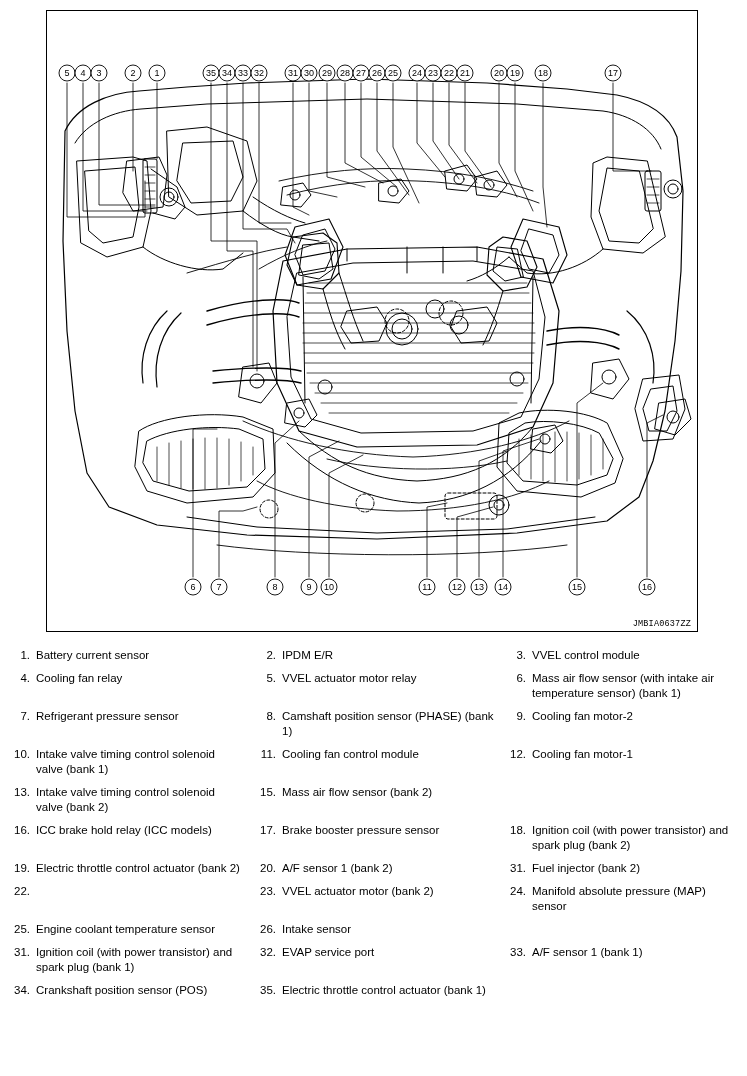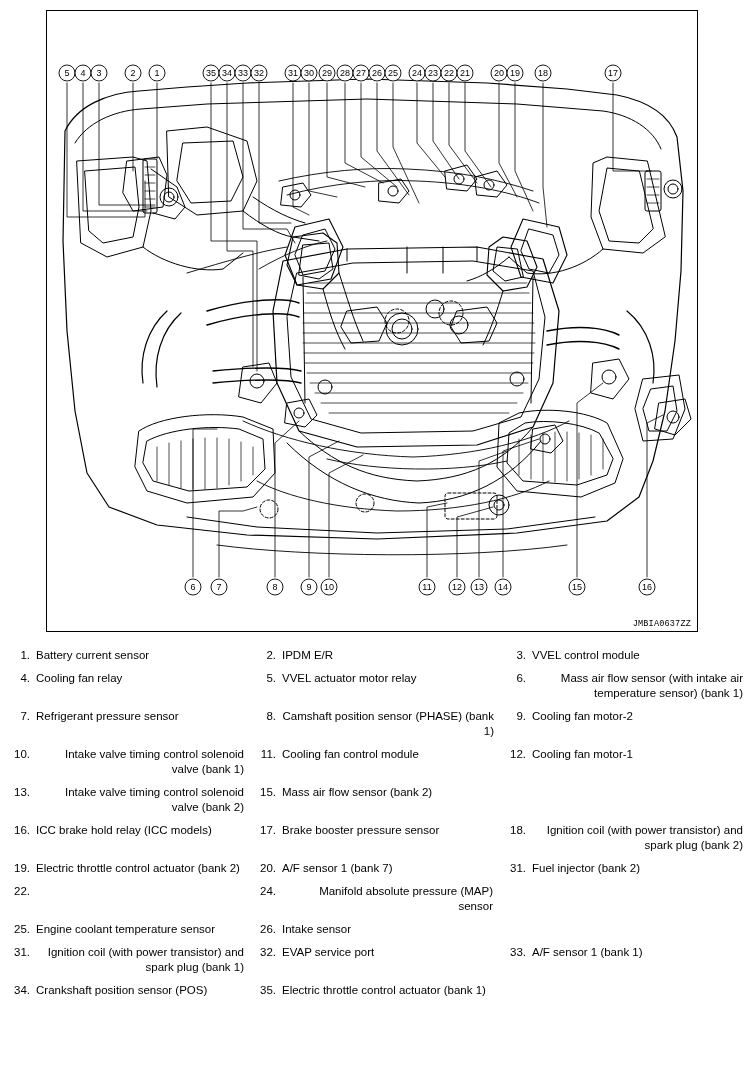--- a/index.html
+++ b/index.html
@@ -70,21 +70,20 @@
     min-width: 26px;
     text-align: right;
     font-size: 11.5px;
     line-height: 15px;
     padding-right: 6px;
     box-sizing: border-box;
   }
   .legend-txt {
     font-size: 11.5px;
     line-height: 15px;
-    text-align: right;
   }
   .legend-item {
     margin-bottom: 8px;
   }
   .empty-cell { visibility: hidden; }
 </style>
 </head>
 <body>
 
 <div class="page">
@@ -463,32 +462,36 @@
       </div>
     </div>
 
     <div class="legend-row">
       <div class="legend-cell c1 legend-item">
         <div class="legend-num">19.</div>
         <div class="legend-txt">Electric throttle control actuator (bank 2)</div>
       </div>
       <div class="legend-cell c2 legend-item">
         <div class="legend-num">20.</div>
-        <div class="legend-txt">A/F sensor 1 (bank 7)</div>
+        <div class="legend-txt">A/F sensor 1 (bank 2)</div>
       </div>
       <div class="legend-cell c3 legend-item">
         <div class="legend-num">31.</div>
         <div class="legend-txt">Fuel injector (bank 2)</div>
       </div>
     </div>
 
     <div class="legend-row">
       <div class="legend-cell c1 legend-item">
         <div class="legend-num">22.</div>
       </div>
+      <div class="legend-cell c2 legend-item">
+        <div class="legend-num">23.</div>
+        <div class="legend-txt">VVEL actuator motor (bank 2)</div>
+      </div>
       <div class="legend-cell c3 legend-item">
         <div class="legend-num">24.</div>
         <div class="legend-txt">Manifold absolute pressure (MAP) sensor</div>
       </div>
     </div>
 
     <div class="legend-row">
       <div class="legend-cell c1 legend-item">
         <div class="legend-num">25.</div>
         <div class="legend-txt">Engine coolant temperature sensor</div>

